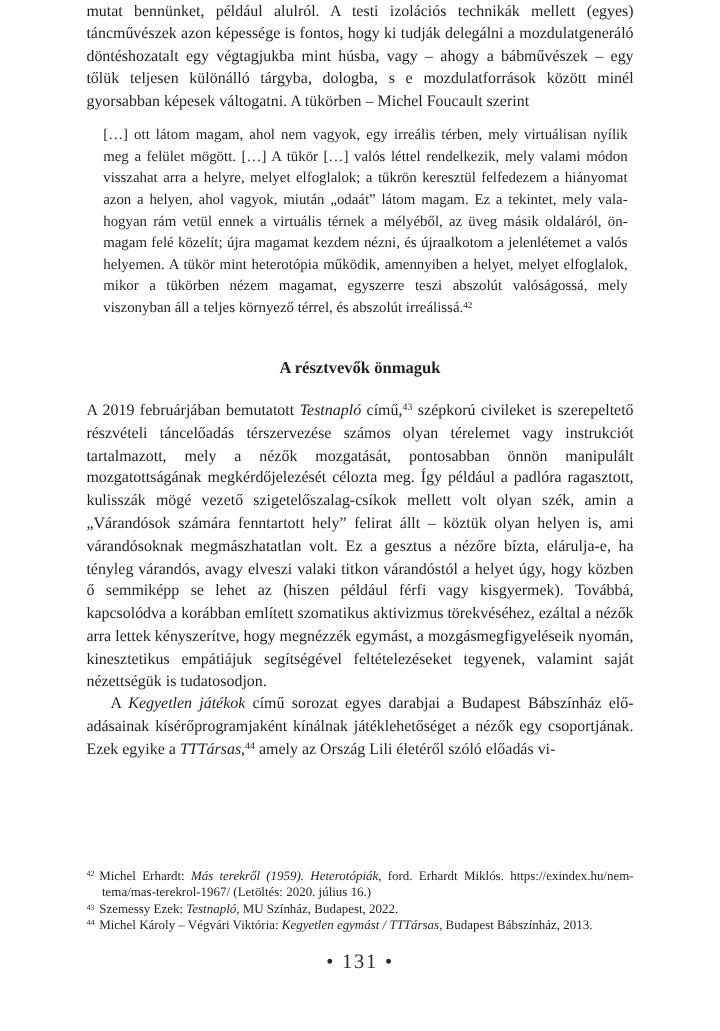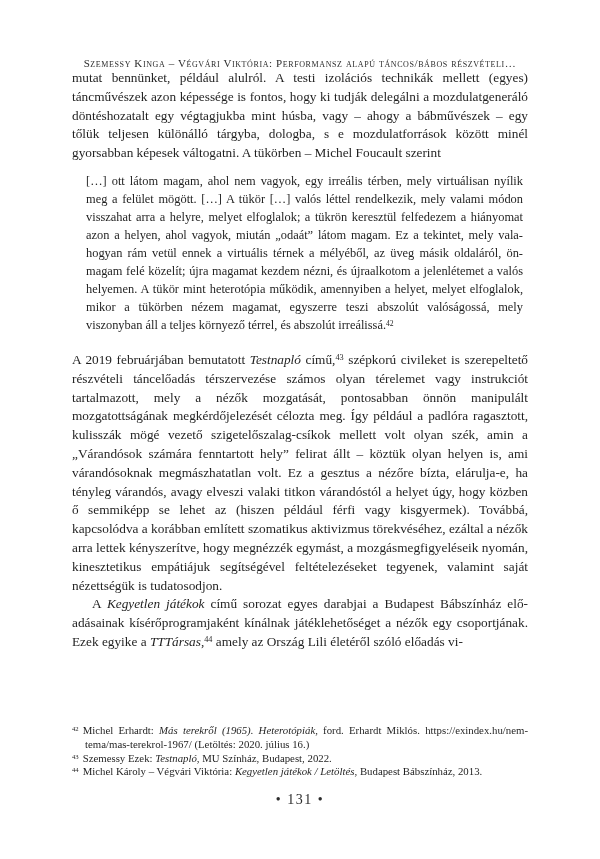--- a/index.html
+++ b/index.html
@@ -80,43 +80,43 @@
     margin: 0;
   }
   .footnote .fn-marker { margin-right: 4px; }
 
   .page-number {
     position: absolute;
     top: 792px;
     left: 0;
     right: 0;
     text-align: center;
-    font-size: 14px;
+    font-size: 17px;
     letter-spacing: 1.5px;
     color: #2b2b2b;
   }
 </style>
 </head>
 <body>
 
 <div class="page">
   <div class="content">
 
-    <div class="running-header">Szemessy Kinga – Végvári Viktória: Performansz alapú táncos/bábos részvételi…</div>
 
     <p class="para p1"><span>mutat bennünket, például alulról. A testi izolációs technikák mellett (egyes) táncművészek azon képessége is fontos, hogy ki tudják delegálni a mozdulatge­neráló döntéshozatalt egy végtagjukba mint húsba, vagy – ahogy a bábművészek – egy tőlük teljesen különálló tárgyba, dologba, s e mozdulatforrások között minél gyorsabban képesek váltogatni. A tükörben – Michel Foucault szerint</span></p>
 
     <div class="quote"><span>[…] ott látom magam, ahol nem vagyok, egy irreális térben, mely virtuálisan nyílik meg a felület mögött. […] A tükör […] valós léttel rendelkezik, mely valami módon visszahat arra a helyre, melyet elfoglalok; a tükrön keresztül felfedezem a hiányomat azon a helyen, ahol vagyok, miután „odaát” látom magam. Ez a tekintet, mely vala­hogyan rám vetül ennek a virtuális térnek a mélyéből, az üveg másik oldaláról, ön­magam felé közelít; újra magamat kezdem nézni, és újraalkotom a jelenlétemet a valós helyemen. A tükör mint heterotópia működik, amennyiben a helyet, melyet elfoglalok, mikor a tükörben nézem magamat, egyszerre teszi abszolút valóságossá, mely viszonyban áll a teljes környező térrel, és abszolút irreálissá.</span><sup>42</sup></div>
 
+    <h2 class="section-heading">A résztvevők önmaguk</h2>
 
     <p class="para p2"><span>A 2019 februárjában bemutatott </span><span style="font-style: italic;">Testnapló</span><span> című,</span><sup>43</sup><span> szépkorú civileket is szere­peltető részvételi táncelőadás térszervezése számos olyan térelemet vagy inst­rukciót tartalmazott, mely a nézők mozgatását, pontosabban önnön manipulált mozgatottságának megkérdőjelezését célozta meg. Így például a padlóra ragasz­tott, kulisszák mögé vezető szigetelőszalag-csíkok mellett volt olyan szék, amin a „Várandósok számára fenntartott hely” felirat állt – köztük olyan helyen is, ami várandósoknak megmászhatatlan volt. Ez a gesztus a nézőre bízta, elárulja-e, ha tényleg várandós, avagy elveszi valaki titkon várandóstól a helyet úgy, hogy közben ő semmiképp se lehet az (hiszen például férfi vagy kisgyermek). Továbbá, kapcsolódva a korábban említett szomatikus aktivizmus törekvéséhez, ezáltal a nézők arra lettek kényszerítve, hogy megnézzék egymást, a mozgásmegfigyelé­seik nyomán, kinesztetikus empátiájuk segítségével feltételezéseket tegyenek, valamint saját nézettségük is tudatosodjon.</span></p>
 
     <p class="para p3"><span>A </span><span style="font-style: italic;">Kegyetlen játékok</span><span> című sorozat egyes darabjai a Budapest Bábszínház elő­adásainak kísérőprogramjaként kínálnak játéklehetőséget a nézők egy csoport­jának. Ezek egyike a </span><span style="font-style: italic;">TTTársas</span><span>,</span><sup>44</sup><span> amely az Ország Lili életéről szóló előadás vi-</span></p>
   </div>
 
   <div class="footnotes">
-    <p class="footnote"><sup class="fn-marker">42</sup><span><span>Michel Erhardt: </span><span style="font-style: italic;">Más terekről (1965). Heterotópiák</span><span>, ford. Erhardt Miklós. https://exindex.hu/​nem-tema/mas-terekrol-1967/ (Letöltés: 2020. július 16.)</span></span></p>
+    <p class="footnote"><sup class="fn-marker">42</sup><span><span>Michel Erhardt: </span><span style="font-style: italic;">Más terekről (1959). Heterotópiák</span><span>, ford. Erhardt Miklós. https://exindex.hu/​nem-tema/mas-terekrol-1967/ (Letöltés: 2020. július 16.)</span></span></p>
     <p class="footnote"><sup class="fn-marker">43</sup><span><span>Szemessy Ezek: </span><span style="font-style: italic;">Testnapló</span><span>, MU Színház, Budapest, 2022.</span></span></p>
-    <p class="footnote"><sup class="fn-marker">44</sup><span><span>Michel Károly – Végvári Viktória: </span><span style="font-style: italic;">Kegyetlen játékok / Letöltés</span><span>, Budapest Bábszínház, 2013.</span></span></p>
+    <p class="footnote"><sup class="fn-marker">44</sup><span><span>Michel Károly – Végvári Viktória: </span><span style="font-style: italic;">Kegyetlen egymást / TTTársas</span><span>, Budapest Bábszínház, 2013.</span></span></p>
   </div>
 
   <div class="page-number">• 131 •</div>
 </div>
 
 </body></html>

